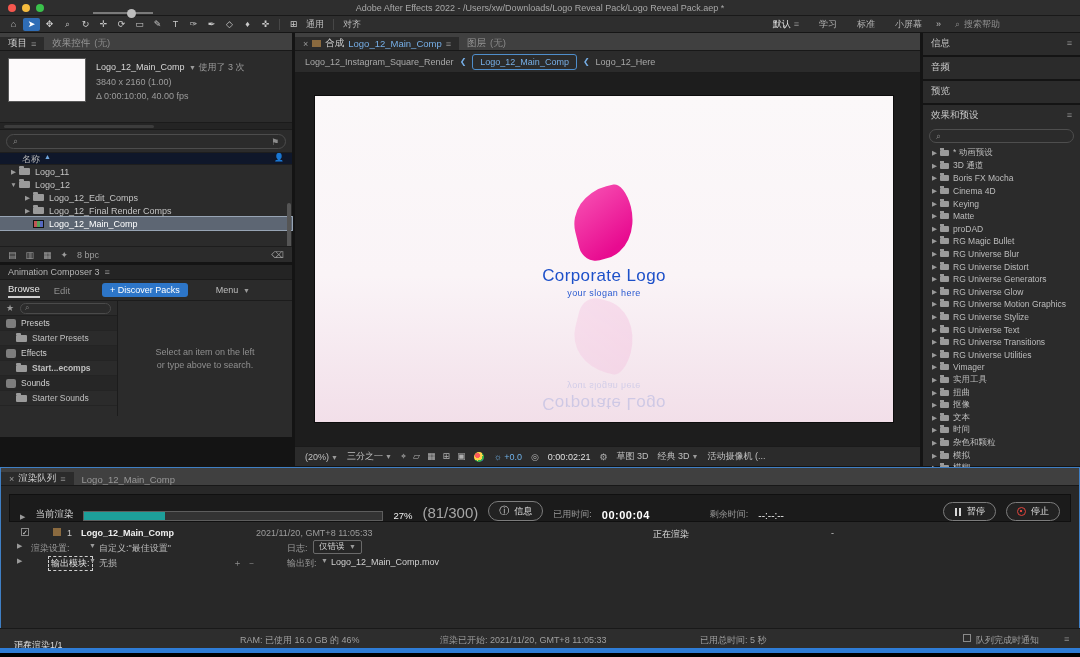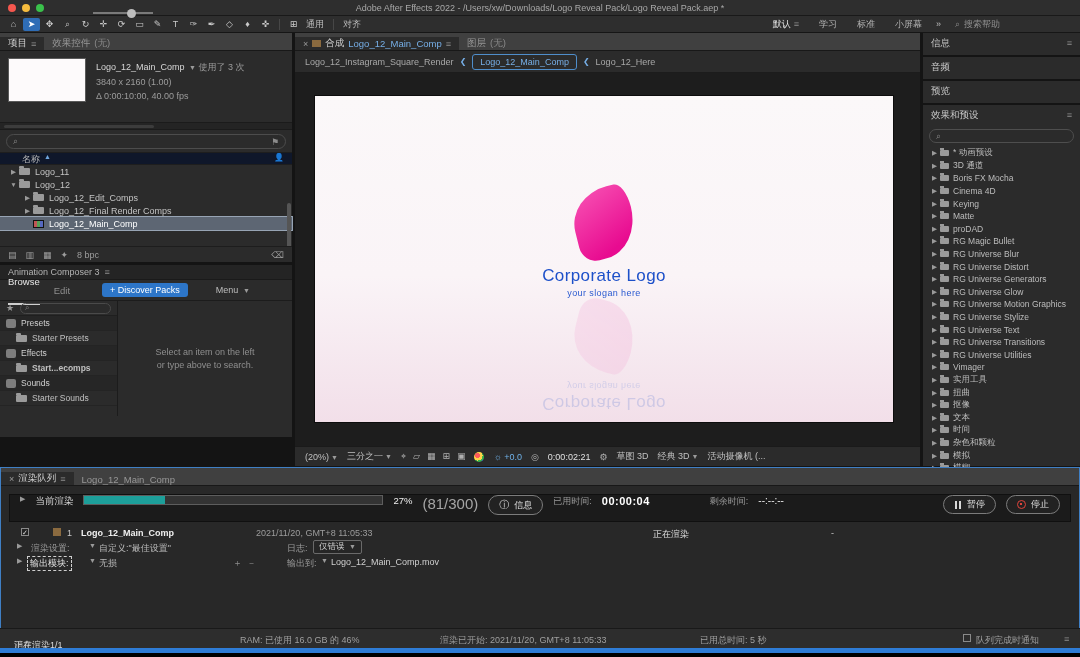--- a/index.html
+++ b/index.html
@@ -54,21 +54,21 @@
   .i-folder::before { content:""; position:absolute; top:-2px; left:0; width:5px; height:2px; background:#9a9a9a; border-radius:1px 1px 0 0; }
   .i-comp { width:11px; height:8px; flex:none; margin-right:5px; border:1px solid #111; background:linear-gradient(90deg,#c05555 33%,#55a055 33% 66%,#5568c0 66%); }
   .proj-scroll { position:absolute; right:1px; top:170px; width:4px; height:55px; background:#555; border-radius:2px; }
   .proj-footer { position:absolute; bottom:0; left:0; right:0; height:16px; background:#2b2b2b; border-top:1px solid #1d1d1d; display:flex; align-items:center; gap:9px; padding:0 8px; color:#9d9d9d; font-size:9px; }
 
   
   #ac-panel { left:0; top:265px; width:292px; height:172px; }
   .ac-header { height:15px; display:flex; align-items:center; gap:5px; padding:0 8px; font-size:9px; color:#b3b3b3; background:#242424; border-bottom:1px solid #1a1a1a; }
   .ac-tabsrow { height:20px; display:flex; align-items:center; padding:0 8px; gap:14px; }
   .ac-tab { font-size:9.5px; color:#8f8f8f; }
-  .ac-tab.active { color:#e6e6e6; border-bottom:2px solid #cfcfcf; padding-bottom:16px; }
+  .ac-tab.active { color:#e6e6e6; border-bottom:2px solid #cfcfcf; padding-bottom:2px; }
   .btn-blue { background:#2d76c9; color:#fff; font-size:9px; border-radius:3px; padding:2px 8px; margin-left:18px; }
   .ac-menu { font-size:9px; color:#bdbdbd; margin-left:14px; }
   .ac-body { display:flex; height:116px; border-top:1px solid #1c1c1c; }
   .ac-left { width:118px; border-right:1px solid #1c1c1c; }
   .ac-search { height:15px; display:flex; align-items:center; gap:6px; padding:0 6px; border-bottom:1px solid #1f1f1f; color:#999; font-size:9px; }
   .ac-search .box { flex:1; border:1px solid #4a4a4a; border-radius:7px; height:11px; display:flex; align-items:center; padding:0 4px; font-size:8px; color:#8a8a8a;}
   .ac-row { height:15px; display:flex; align-items:center; font-size:8.5px; color:#c0c0c0; border-bottom:1px solid #242424; white-space:nowrap; overflow:hidden;}
   .ac-row.group { background:#262626; color:#d0d0d0; }
   .i-pack { width:10px; height:9px; background:#7d7d7d; border-radius:2px; flex:none; margin-right:5px; }
   .ac-right { flex:1; display:flex; align-items:center; justify-content:center; text-align:center; color:#8f8f8f; font-size:9px; line-height:13px; }
@@ -103,21 +103,21 @@
   .rp-header { height:20px; display:flex; align-items:center; justify-content:space-between; padding:0 8px; font-size:9.5px; color:#c9c9c9; background:#2b2b2b; }
   #rp-info{top:33px;height:22px;} #rp-audio{top:57px;height:22px;} #rp-preview{top:81px;height:22px;}
   #rp-fx{top:105px;height:361px;}
   .fx-search { height:14px; margin:4px 6px; border:1px solid #4e4e4e; border-radius:8px; display:flex; align-items:center; padding:0 6px; color:#8b8b8b; font-size:9px; }
   .fx-row { height:12.6px; display:flex; align-items:center; padding-left:6px; font-size:8.5px; color:#bdbdbd; white-space:nowrap; overflow:hidden; }
   .i-fxfold { width:9px; height:6px; background:#9a9a9a; border-radius:1px; position:relative; flex:none; margin-right:4px; }
   .i-fxfold::before { content:""; position:absolute; top:-2px; left:0; width:4px; height:2px; background:#9a9a9a; }
 
   
   #rq-panel { left:1px; top:468px; width:1078px; height:160px; background:#282828; outline:1px solid #3f7fc4; }
-  .rq-current { display:flex; align-items:flex-start; height:28px; margin:8px 8px 4px 8px; background:#1b1b1b; border:1px solid #101010; padding:0 10px; gap:10px; }
+  .rq-current { display:flex; align-items:flex-end; height:28px; margin:8px 8px 4px 8px; background:#1b1b1b; border:1px solid #101010; padding:0 10px; gap:10px; }
   .rq-twirl { color:#9a9a9a; font-size:7px; }
   .rq-cur-label { color:#dadada; font-size:9.5px; }
   .pbar { width:300px; height:10px; background:#333; border:1px solid #5d5d5d; position:relative; }
   .pbar-fill { position:absolute; left:0; top:0; bottom:0; background:#1d9f9a; }
   .pct { color:#f0f0f0; font-size:9.5px; }
   .frames { color:#a5a5a5; font-size:15px; }
   .pill { display:flex; align-items:center; gap:5px; border:1px solid #7c7c7c; border-radius:10px; padding:2px 10px; color:#e3e3e3; font-size:9px; background:#222; }
   .lbl-dim { color:#9a9a9a; font-size:9px; }
   .elapsed { color:#fff; font-size:11px; font-weight:bold; letter-spacing:.5px; }
   .remain { color:#e8e8e8; font-size:10px; }
@@ -597,21 +597,21 @@
     <span style="position:absolute;left:16px;top:2px" class="rq-twirl">▶</span>
     <span style="position:absolute;left:30px;top:2px">渲染设置:</span>
     <span style="position:absolute;left:86px;top:2px" class="caret">▼</span>
     <span style="position:absolute;left:98px;top:2px" class="link-val">自定义:"最佳设置"</span>
     <span style="position:absolute;left:286px;top:2px">日志:</span>
     <span class="select-box" style="left:312px"><span>仅错误</span> <span class="caret">▼</span></span>
   </div>
 
   <div class="rq-sub">
     <span style="position:absolute;left:16px;top:2px" class="rq-twirl">▶</span>
-    <span style="position:absolute;left:26px;top:1px" class="dashed-sel">输出模块:</span>
+    <span style="position:absolute;left:47px;top:1px" class="dashed-sel">输出模块:</span>
     <span style="position:absolute;left:86px;top:2px" class="caret">▼</span>
     <span style="position:absolute;left:98px;top:2px" class="link-val">无损</span>
     <span style="position:absolute;left:232px;top:2px;color:#8f8f8f">＋</span>
     <span style="position:absolute;left:246px;top:2px;color:#8f8f8f">－</span>
     <span style="position:absolute;left:286px;top:2px">输出到:</span>
     <span style="position:absolute;left:318px;top:2px" class="caret">▼</span>
     <span style="position:absolute;left:330px;top:2px;color:#d0d0d0">Logo_12_Main_Comp.mov</span>
   </div>
 </div>
 

